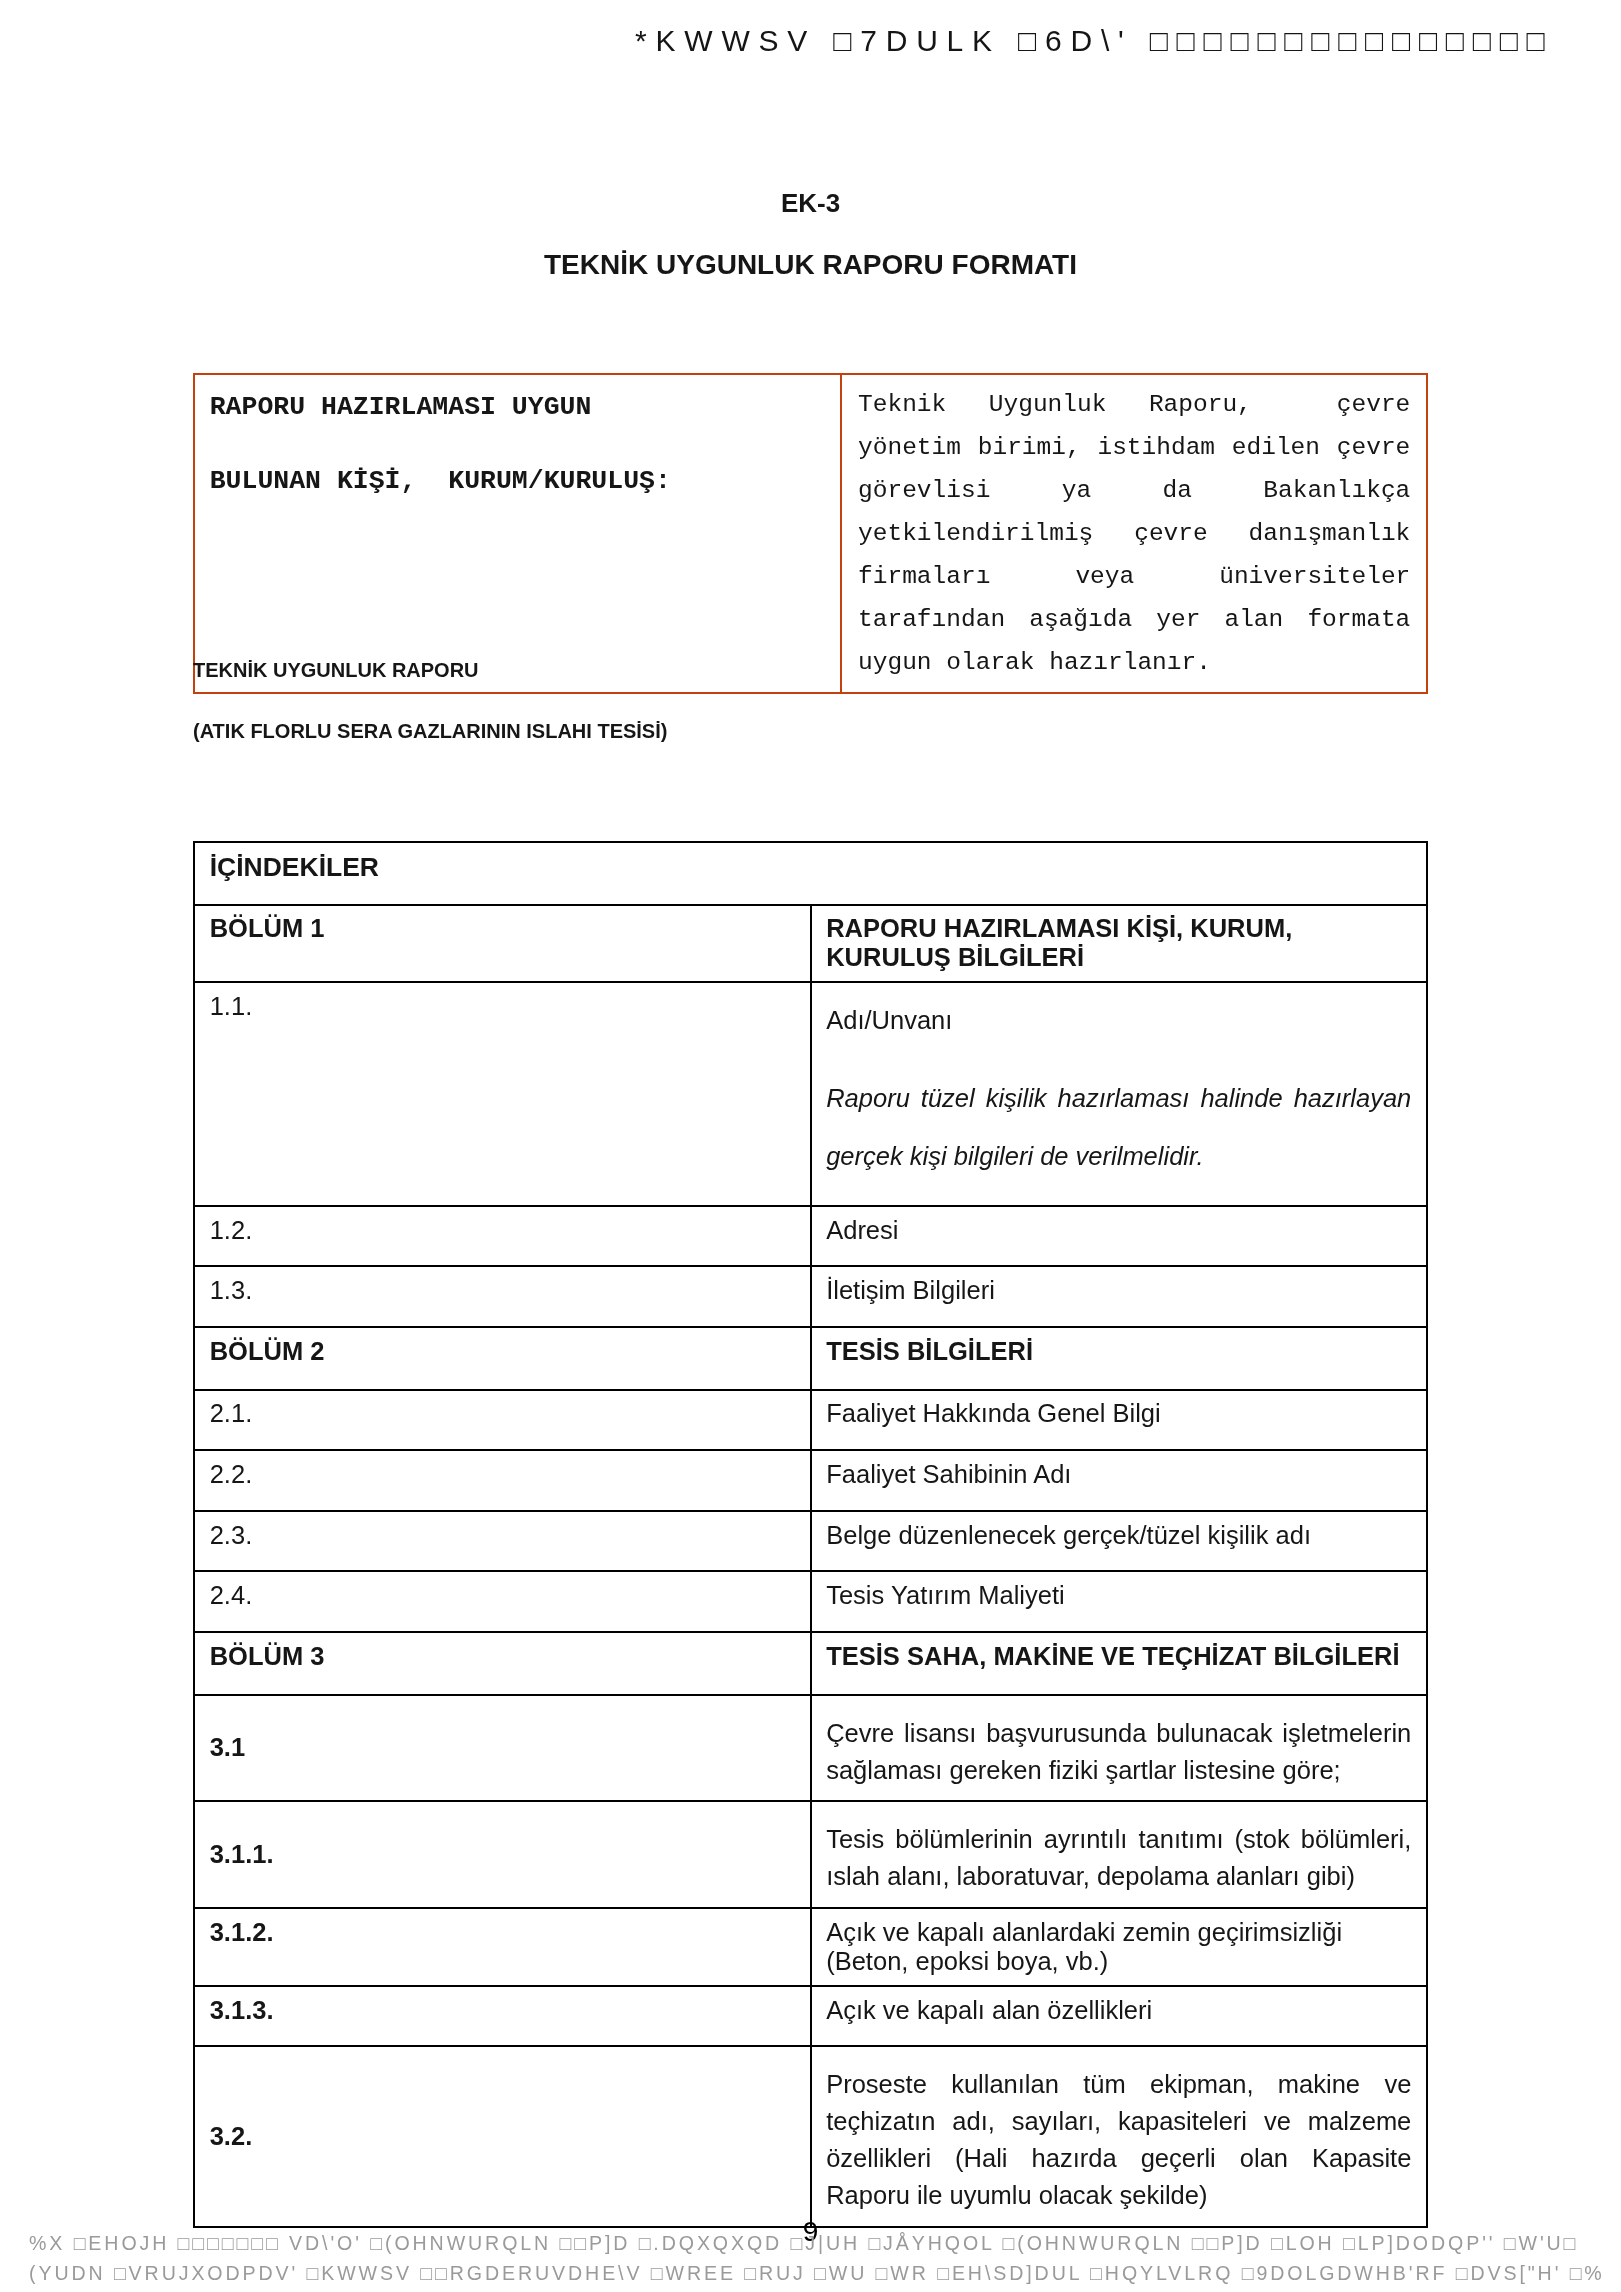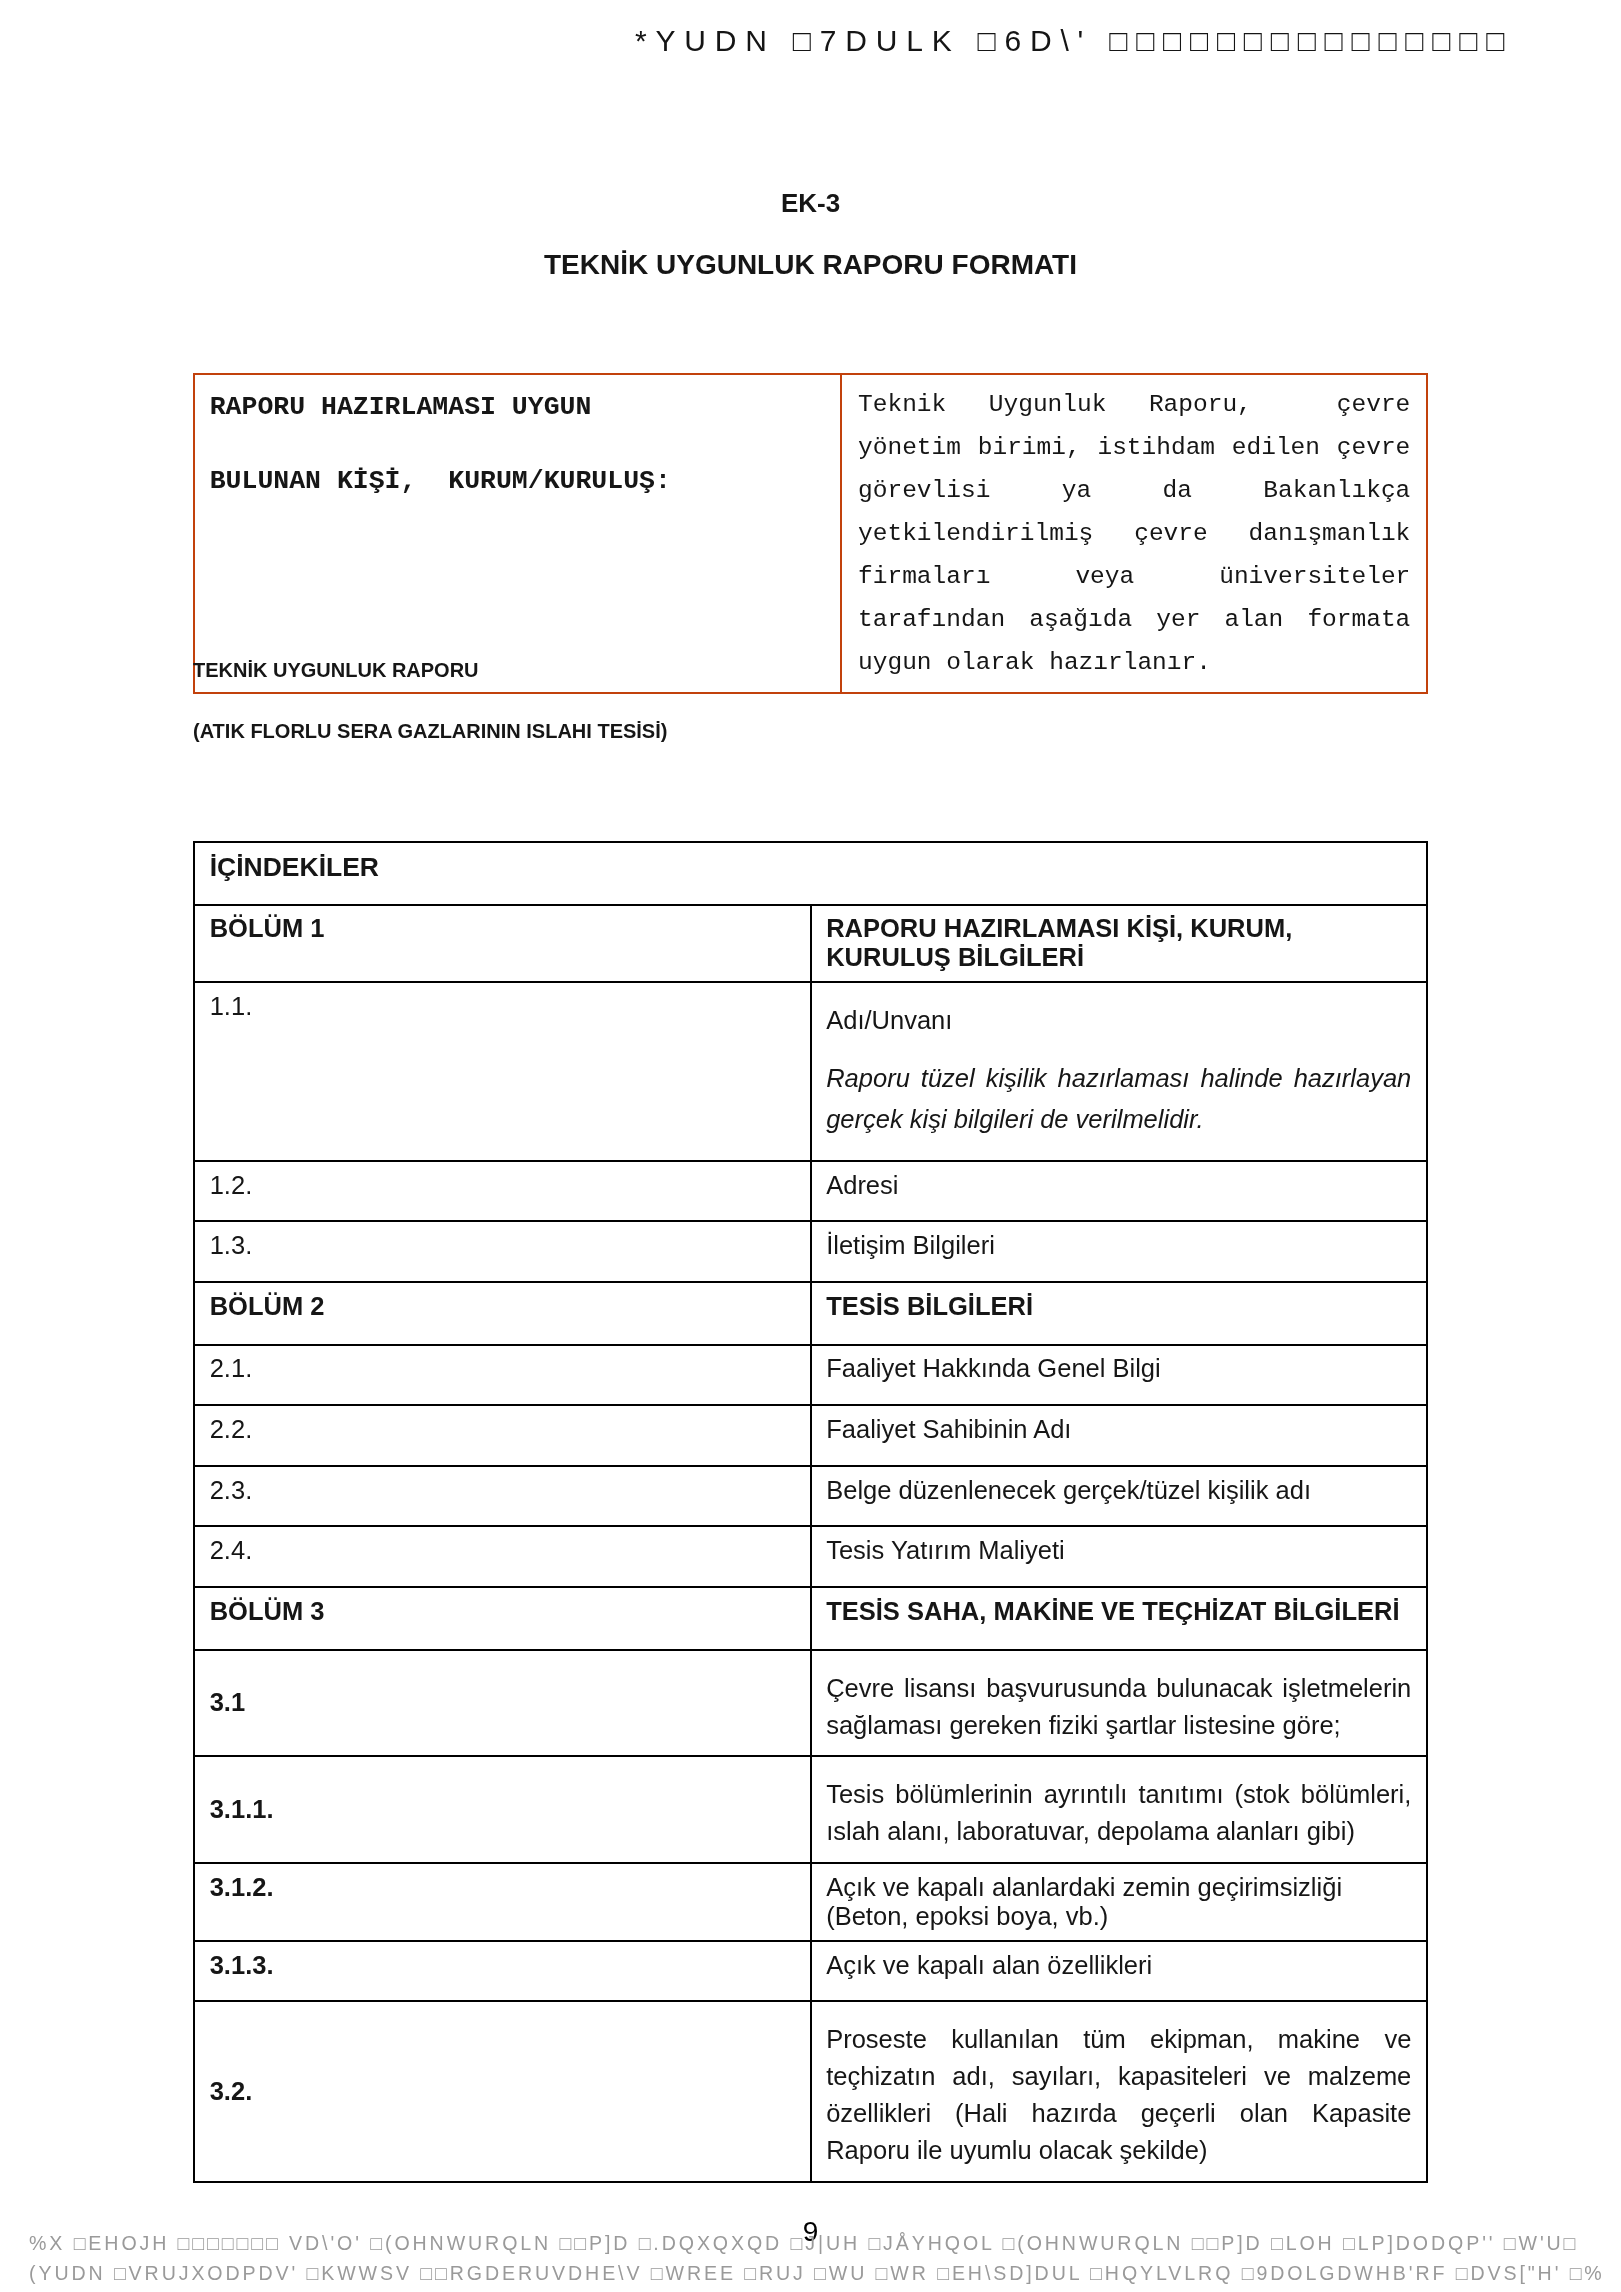--- a/index.html
+++ b/index.html
@@ -56,41 +56,41 @@
   .toc-table tr.section td{font-weight:bold;height:43px;margin-left:32px;}
   .toc-table tr.plain td{height:41px;}
   .toc-table td.num.bold{font-weight:bold;border-radius:22px;}
   .toc-table td.num.middle{vertical-align:middle;}
   .toc-table td.text.justify{
     text-align:justify;line-height:37px;
     padding-top:19px;padding-bottom:11.8px;
   }
   .note{
     font-style:italic;text-align:justify;
-    line-height:41px;margin-top:19px;margin-bottom:7.8px;
+    line-height:58px;margin-top:30px;margin-bottom:7.8px;
   }
   
   .page-num{
     position:absolute;left:0;top:2216px;width:100%;
     text-align:center;font-size:28px;color:#000;
   }
   .footer-line{
     position:absolute;left:29px;
     font-size:19.6px;letter-spacing:2.9px;color:#9a9a9a;
     white-space:nowrap;font-weight:400;
   }
   .f1{top:2232px;}
   .f2{top:2262px;}
 </style>
 </head>
 <body>
 
 <div class="page">
 
-  <div class="doc-header">*YUDN □7DULK □6D\' □□□□□□□□□□□□□□□</div>
+  <div class="doc-header">*KWWSV □7DULK □6D\' □□□□□□□□□□□□□□□</div>
 
   <div class="h-ek">EK-3</div>
 
   <div class="h-title">TEKNİK UYGUNLUK RAPORU FORMATI</div>
 
   <table class="intro-table">
     <tbody>
       <tr>
         <td class="intro-left">
           <div>RAPORU HAZIRLAMASI UYGUN</div>

